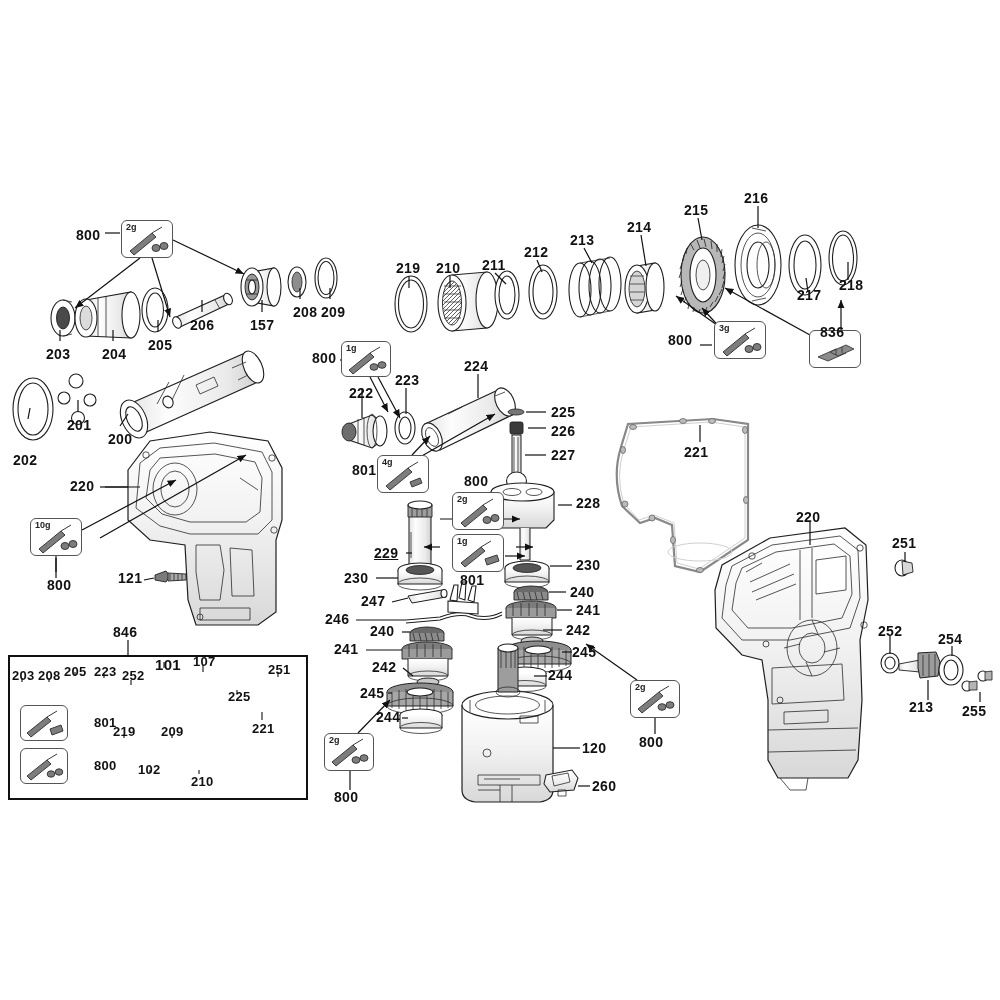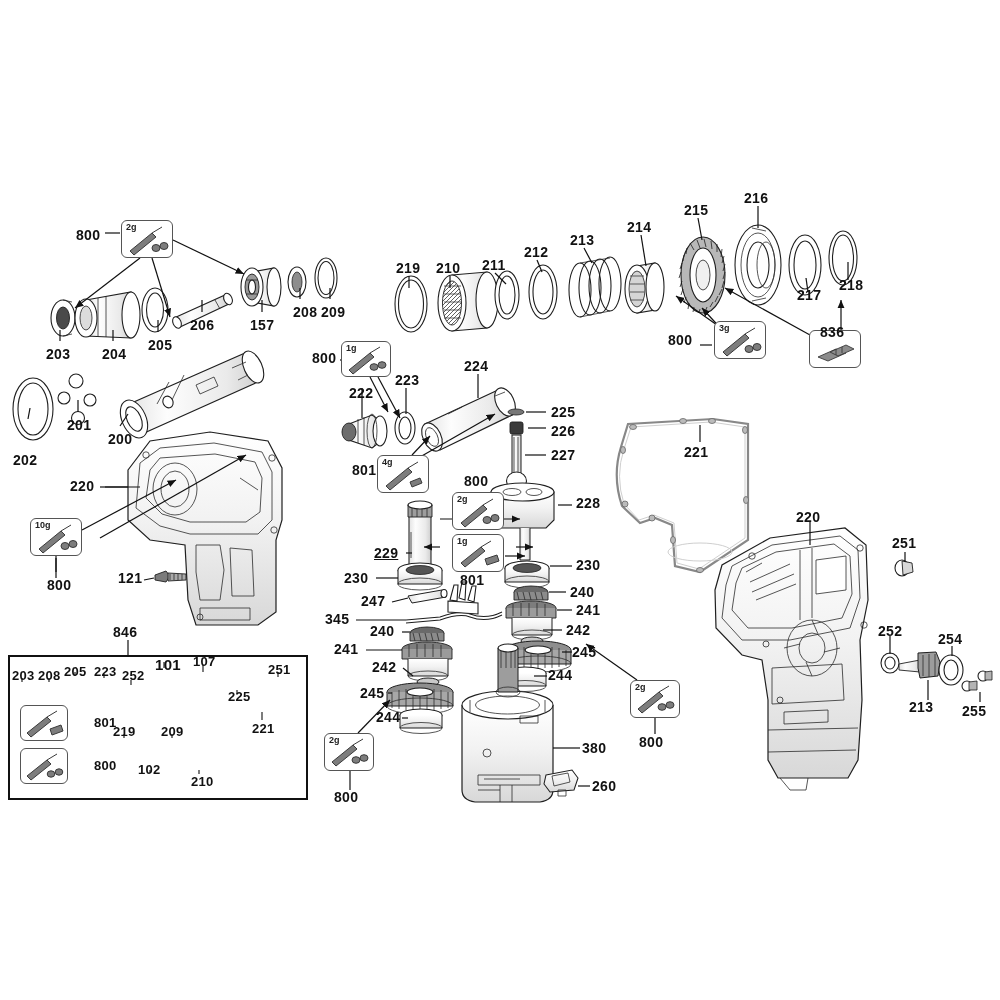--- a/index.html
+++ b/index.html
@@ -834,29 +834,29 @@
   <div class="lbl" style="left:374px;top:546px;text-decoration:underline;">229</div>
   <div class="lbl" style="left:344px;top:571px;">230</div>
   <div class="lbl" style="left:460px;top:573px;">801</div>
   <div class="lbl" style="left:576px;top:558px;">230</div>
   <div class="lbl" style="left:570px;top:585px;">240</div>
   <div class="lbl" style="left:576px;top:603px;">241</div>
   <div class="lbl" style="left:566px;top:623px;">242</div>
   <div class="lbl" style="left:572px;top:645px;">245</div>
   <div class="lbl" style="left:548px;top:668px;">244</div>
   <div class="lbl" style="left:361px;top:594px;">247</div>
-  <div class="lbl" style="left:325px;top:612px;">345</div>
+  <div class="lbl" style="left:325px;top:612px;">246</div>
   <div class="lbl" style="left:370px;top:624px;">240</div>
   <div class="lbl" style="left:334px;top:642px;">241</div>
   <div class="lbl" style="left:372px;top:660px;">242</div>
   <div class="lbl" style="left:360px;top:686px;">245</div>
   <div class="lbl" style="left:376px;top:710px;">244</div>
   <div class="lbl" style="left:334px;top:790px;">800</div>
   <div class="lbl" style="left:639px;top:735px;">800</div>
-  <div class="lbl" style="left:582px;top:741px;">380</div>
+  <div class="lbl" style="left:582px;top:741px;">120</div>
   <div class="lbl" style="left:592px;top:779px;">260</div>
   <div class="lbl" style="left:684px;top:445px;">221</div>
   <div class="lbl" style="left:796px;top:510px;">220</div>
   <div class="lbl" style="left:892px;top:536px;">251</div>
   <div class="lbl" style="left:878px;top:624px;">252</div>
   <div class="lbl" style="left:909px;top:700px;">213</div>
   <div class="lbl" style="left:938px;top:632px;">254</div>
   <div class="lbl" style="left:962px;top:704px;">255</div>
   <div class="lbl" style="left:113px;top:625px;">846</div>
 

